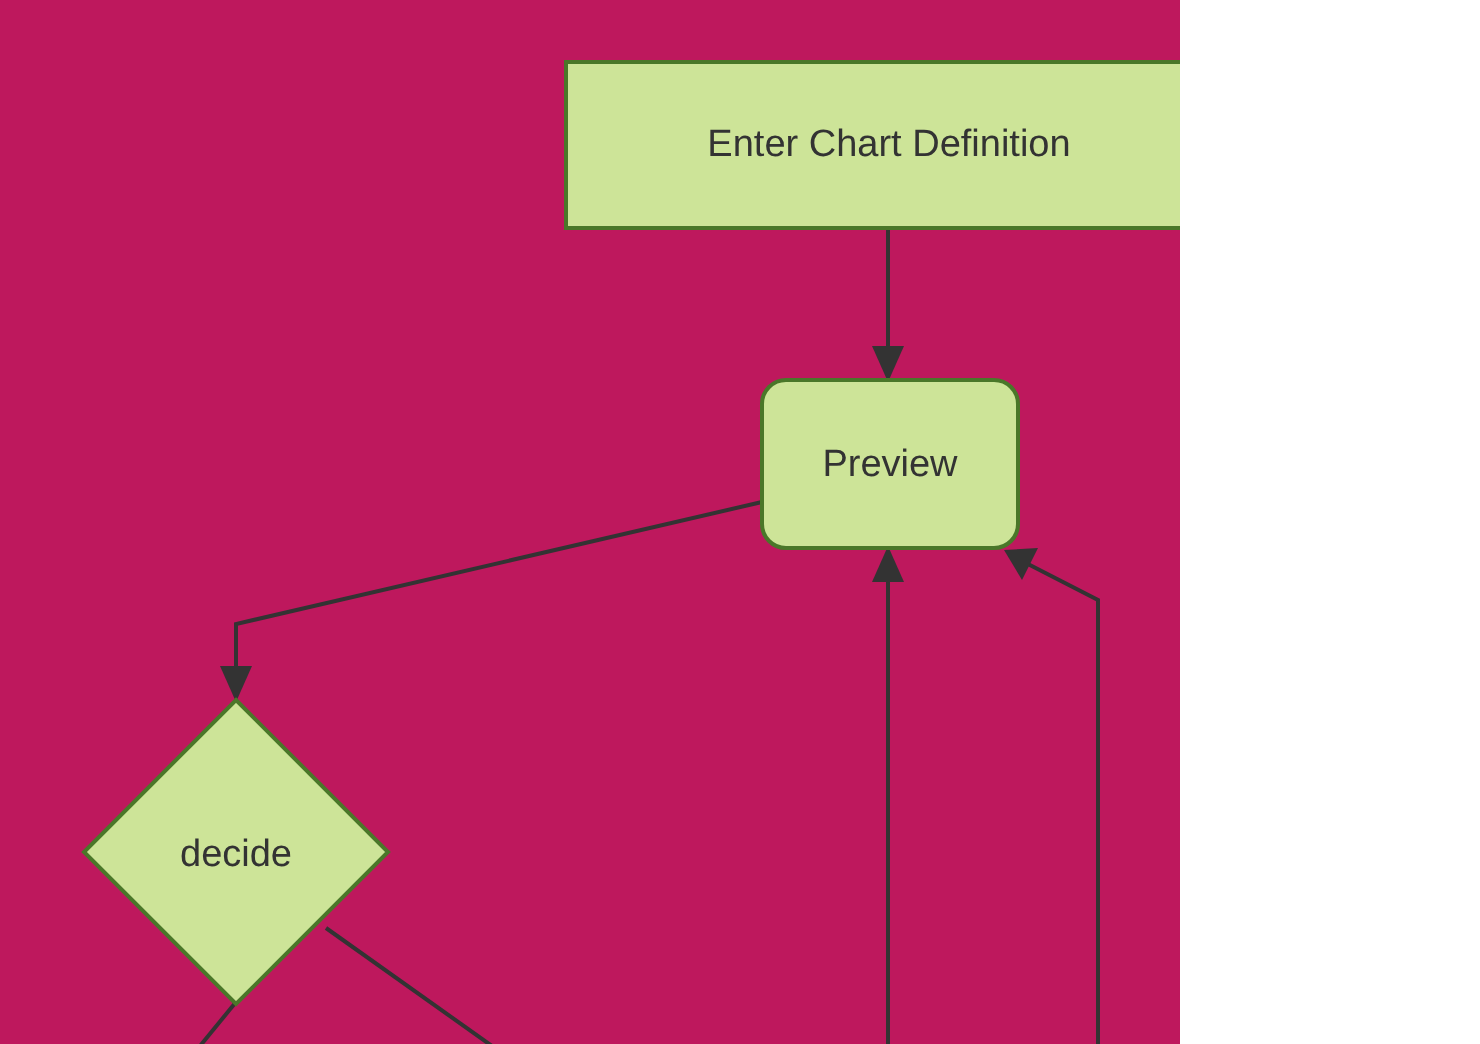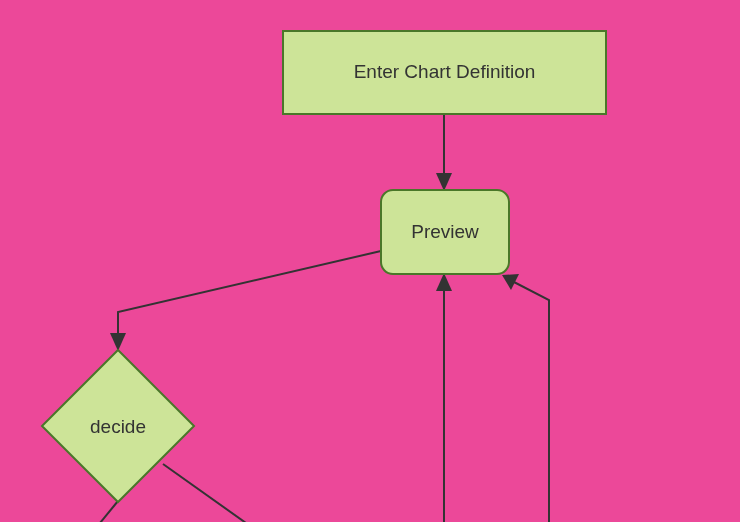--- a/index.html
+++ b/index.html
@@ -6,23 +6,23 @@
   html, body {
     margin: 0;
     padding: 0;
     background: #ffffff;
   }
   body {
     font-family: "Liberation Sans", sans-serif;
   }
   #diagram-canvas {
     position: relative;
-    width: 740px;
+    width: 590px;
     height: 522px;
-    background: #ec4899;
+    background: #be185d;
     overflow: hidden;
     text-align: right;
   }
   #flow-svg {
     position: absolute;
     left: 0;
     top: 0;
     width: 740px;
     height: 522px;
     display: block;

